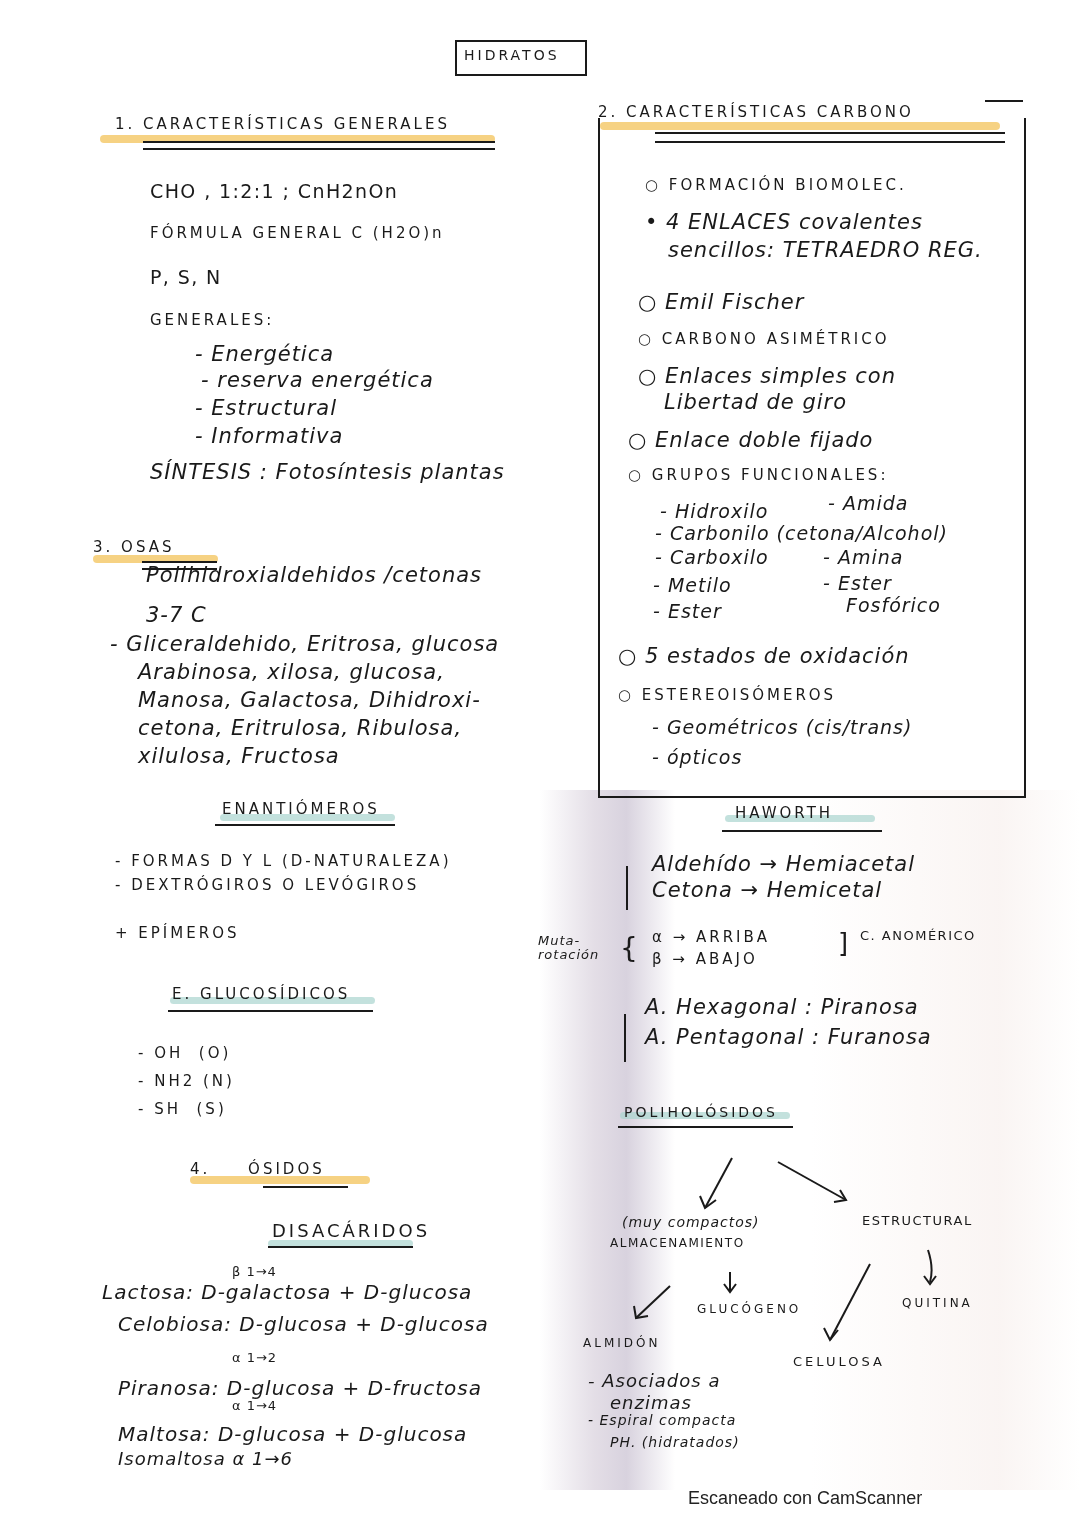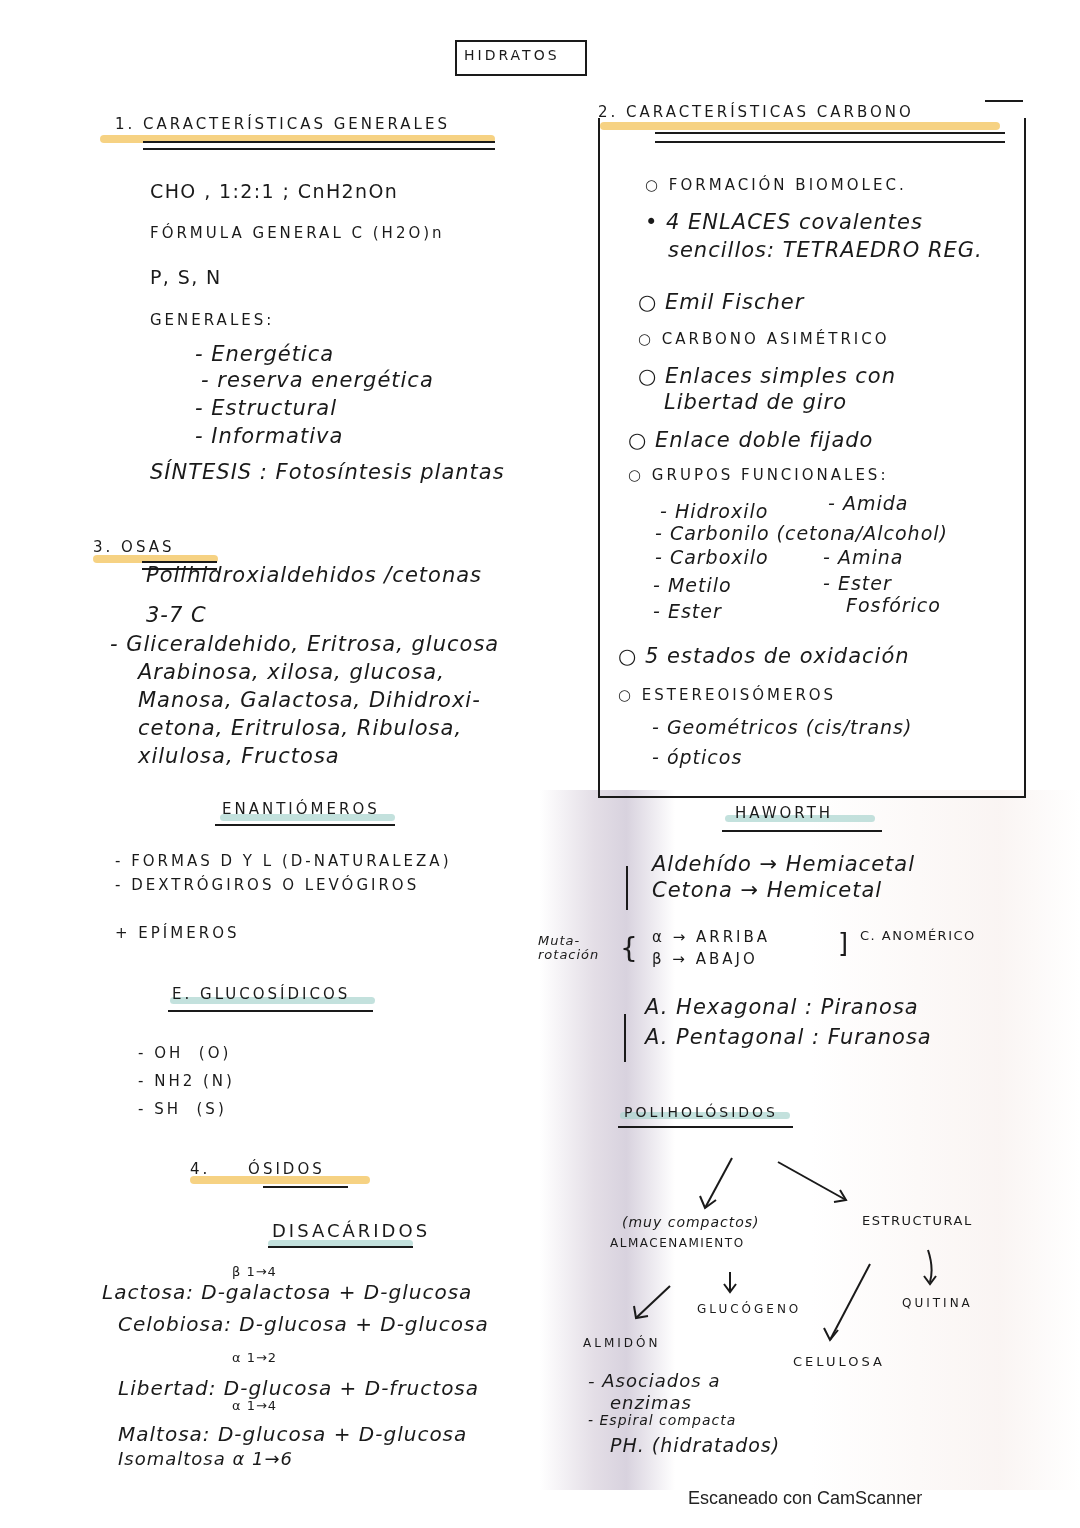--- a/index.html
+++ b/index.html
@@ -108,21 +108,21 @@
 <div class="t caps" style="left:190px;top:1160px;word-spacing:30px;">4. ÓSIDOS</div>
 <div class="rule" style="left:263px;top:1186px;width:85px;"></div>
 <div class="t caps" style="left:272px;top:1220px;font-size:18px;">DISACÁRIDOS</div>
 <div class="hl-teal" style="left:268px;top:1240px;width:145px;"></div>
 <div class="rule" style="left:268px;top:1246px;width:145px;height:1.5px;"></div>
 
 <div class="t small" style="left:232px;top:1264px;">β 1→4</div>
 <div class="t hand" style="left:102px;top:1280px;font-size:20px;">Lactosa: D-galactosa + D-glucosa</div>
 <div class="t hand" style="left:118px;top:1312px;font-size:20px;">Celobiosa: D-glucosa + D-glucosa</div>
 <div class="t small" style="left:232px;top:1350px;">α 1→2</div>
-<div class="t hand" style="left:118px;top:1376px;font-size:20px;">Libertad: D-glucosa + D-fructosa</div>
+<div class="t hand" style="left:118px;top:1376px;font-size:20px;">Piranosa: D-glucosa + D-fructosa</div>
 <div class="t small" style="left:232px;top:1398px;">α 1→4</div>
 <div class="t hand" style="left:118px;top:1422px;font-size:20px;">Maltosa: D-glucosa + D-glucosa</div>
 <div class="t hand" style="left:118px;top:1448px;font-size:18px;">Isomaltosa α 1→6</div>
 
 <div class="hl-teal" style="left:725px;top:815px;width:150px;"></div>
 <div class="t caps" style="left:735px;top:804px;">HAWORTH</div>
 <div class="rule" style="left:722px;top:830px;width:160px;"></div>
 <div class="rule" style="left:626px;top:866px;width:2px;height:44px;"></div>
 <div class="t hand" style="left:652px;top:852px;">Aldehído → Hemiacetal</div>
 <div class="t hand" style="left:652px;top:878px;">Cetona → Hemicetal</div>
@@ -160,15 +160,15 @@
 <div class="t hand small" style="left:622px;top:1214px;font-size:14px;">(muy compactos)</div>
 <div class="t caps" style="left:610px;top:1236px;font-size:12px;letter-spacing:1.5px;">ALMACENAMIENTO</div>
 <div class="t caps" style="left:862px;top:1213px;font-size:13px;letter-spacing:1.5px;">ESTRUCTURAL</div>
 <div class="t caps" style="left:697px;top:1302px;font-size:12px;">GLUCÓGENO</div>
 <div class="t caps" style="left:902px;top:1296px;font-size:12px;">QUITINA</div>
 <div class="t caps" style="left:583px;top:1336px;font-size:12px;">ALMIDÓN</div>
 <div class="t caps" style="left:793px;top:1354px;font-size:13px;">CELULOSA</div>
 <div class="t hand" style="left:588px;top:1370px;font-size:18px;">- Asociados a</div>
 <div class="t hand" style="left:610px;top:1392px;font-size:18px;">enzimas</div>
 <div class="t hand" style="left:588px;top:1412px;font-size:14px;">- Espiral compacta</div>
-<div class="t hand" style="left:610px;top:1434px;font-size:19px;">PH. (hidratados)</div>
+<div class="t hand" style="left:610px;top:1434px;font-size:14px;">PH. (hidratados)</div>
 
 <div class="footer">Escaneado con CamScanner</div>
 
 </body></html>

